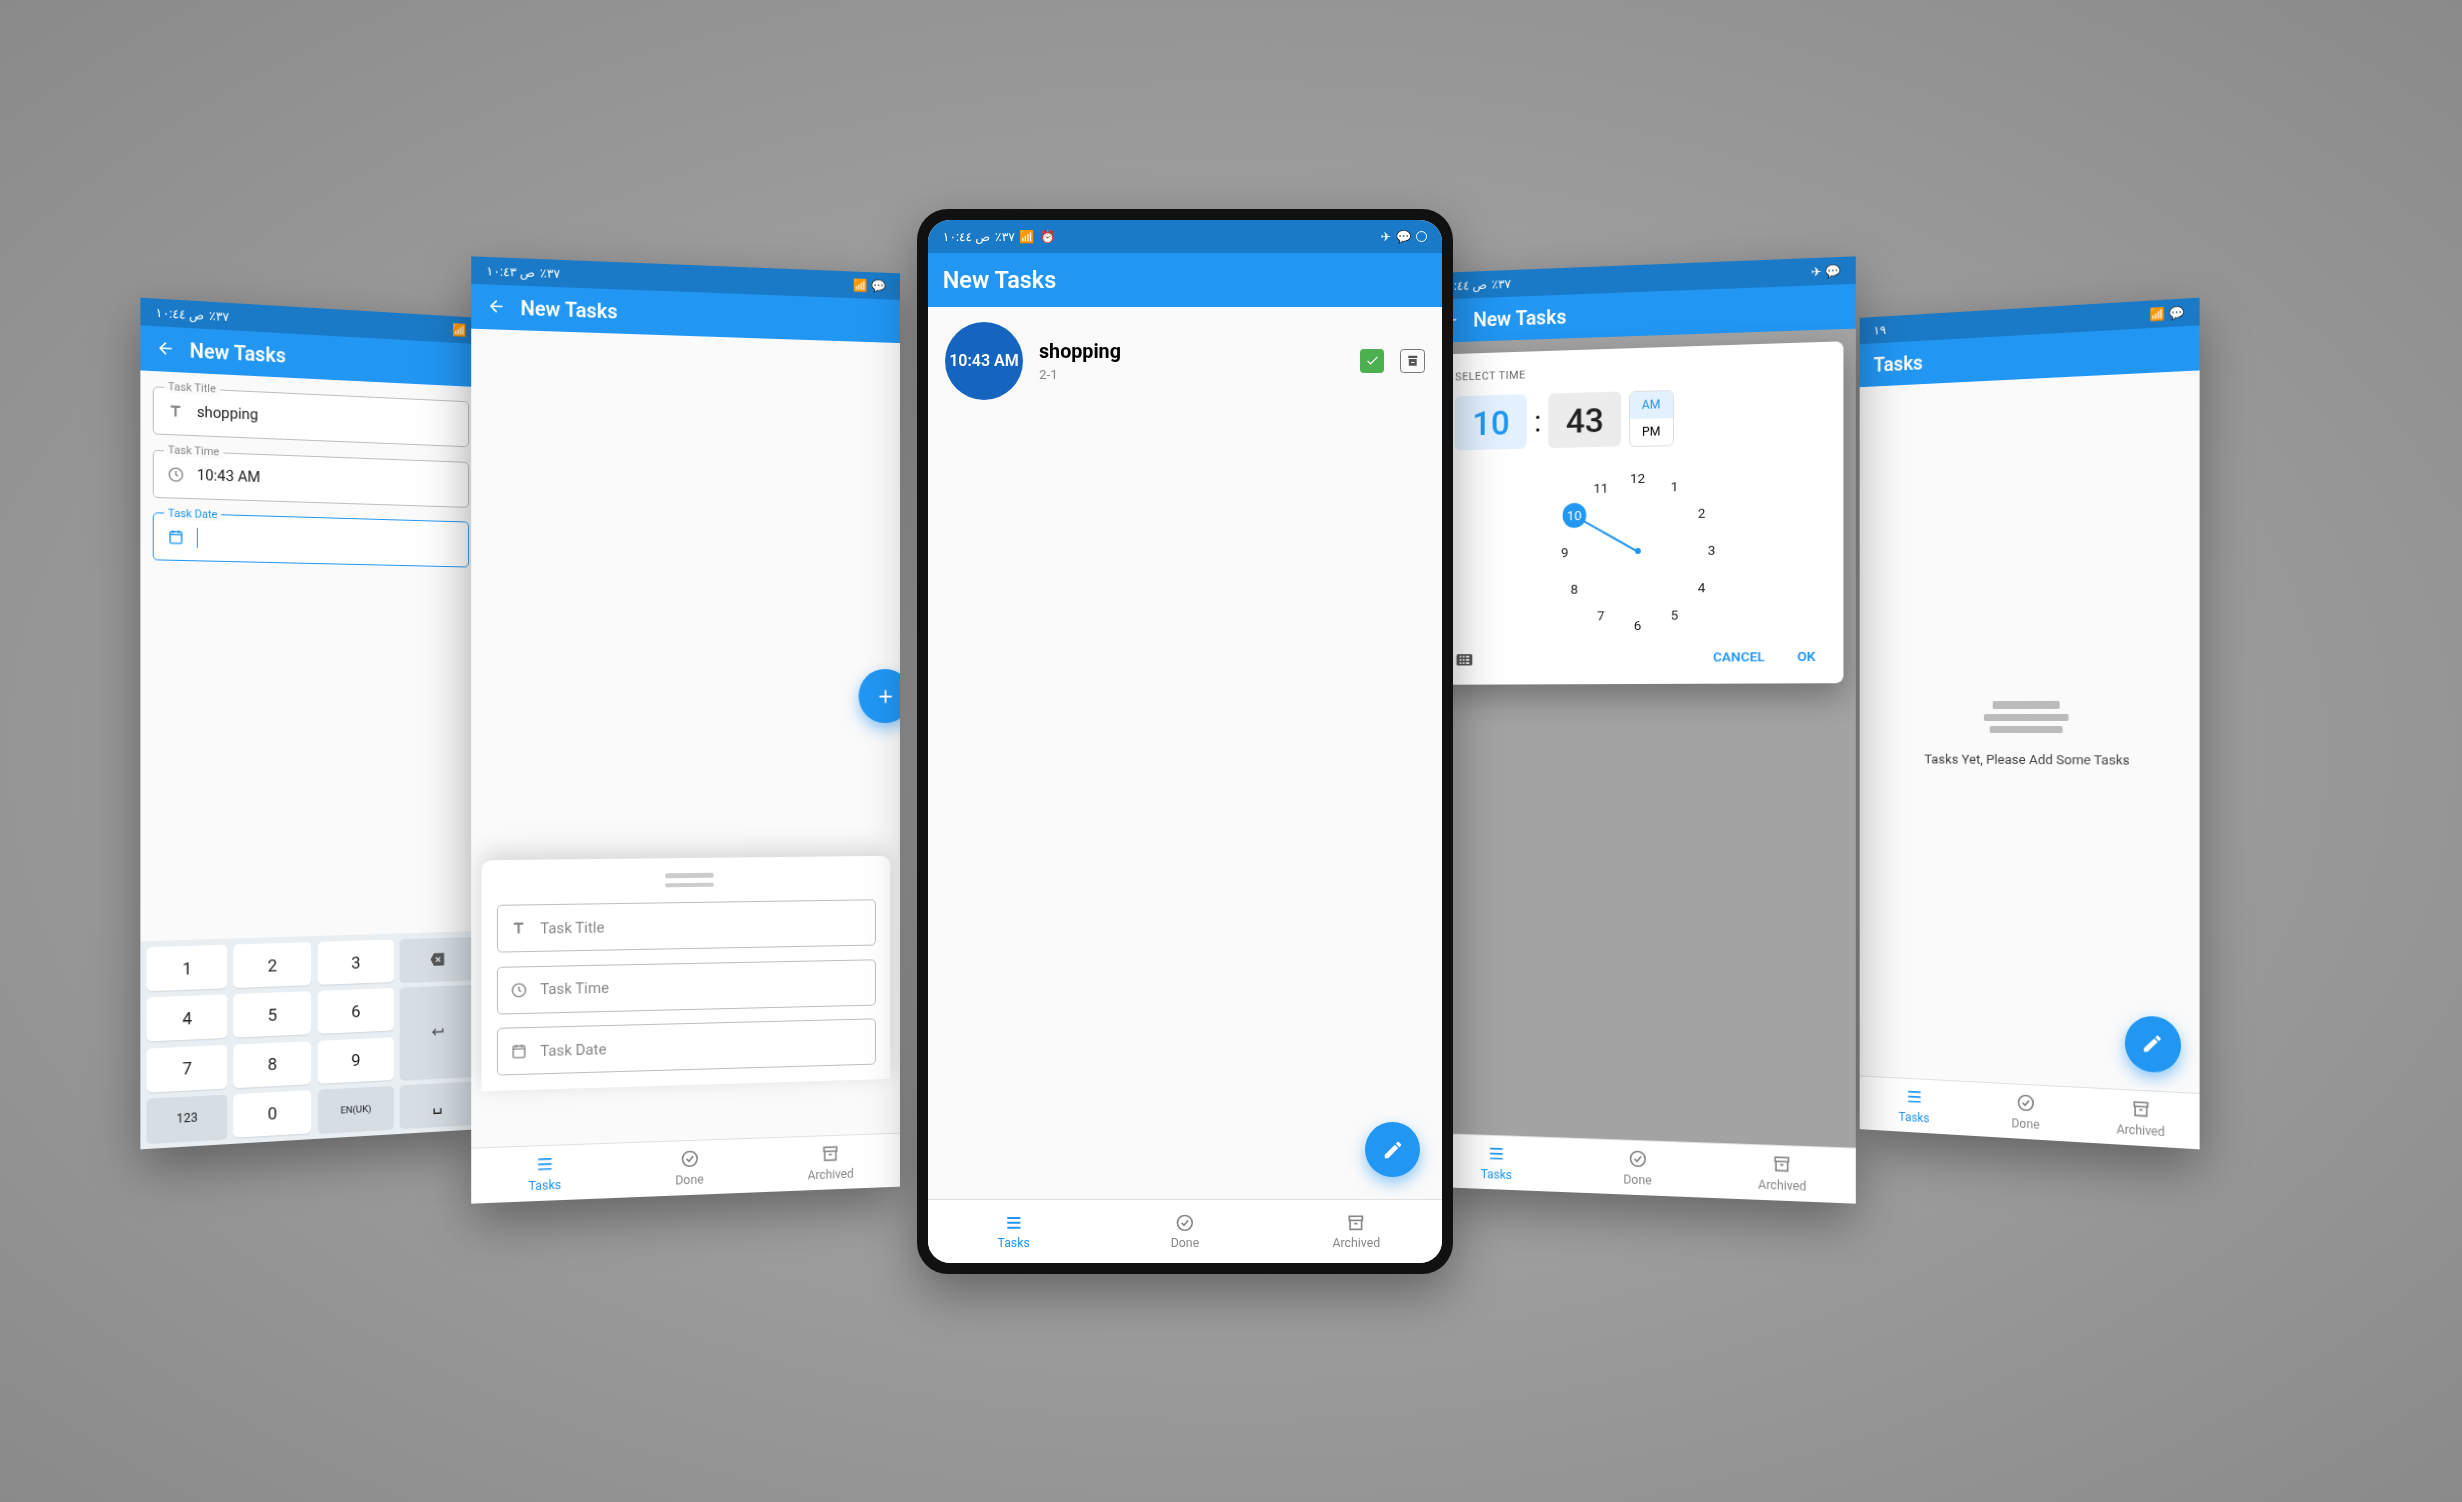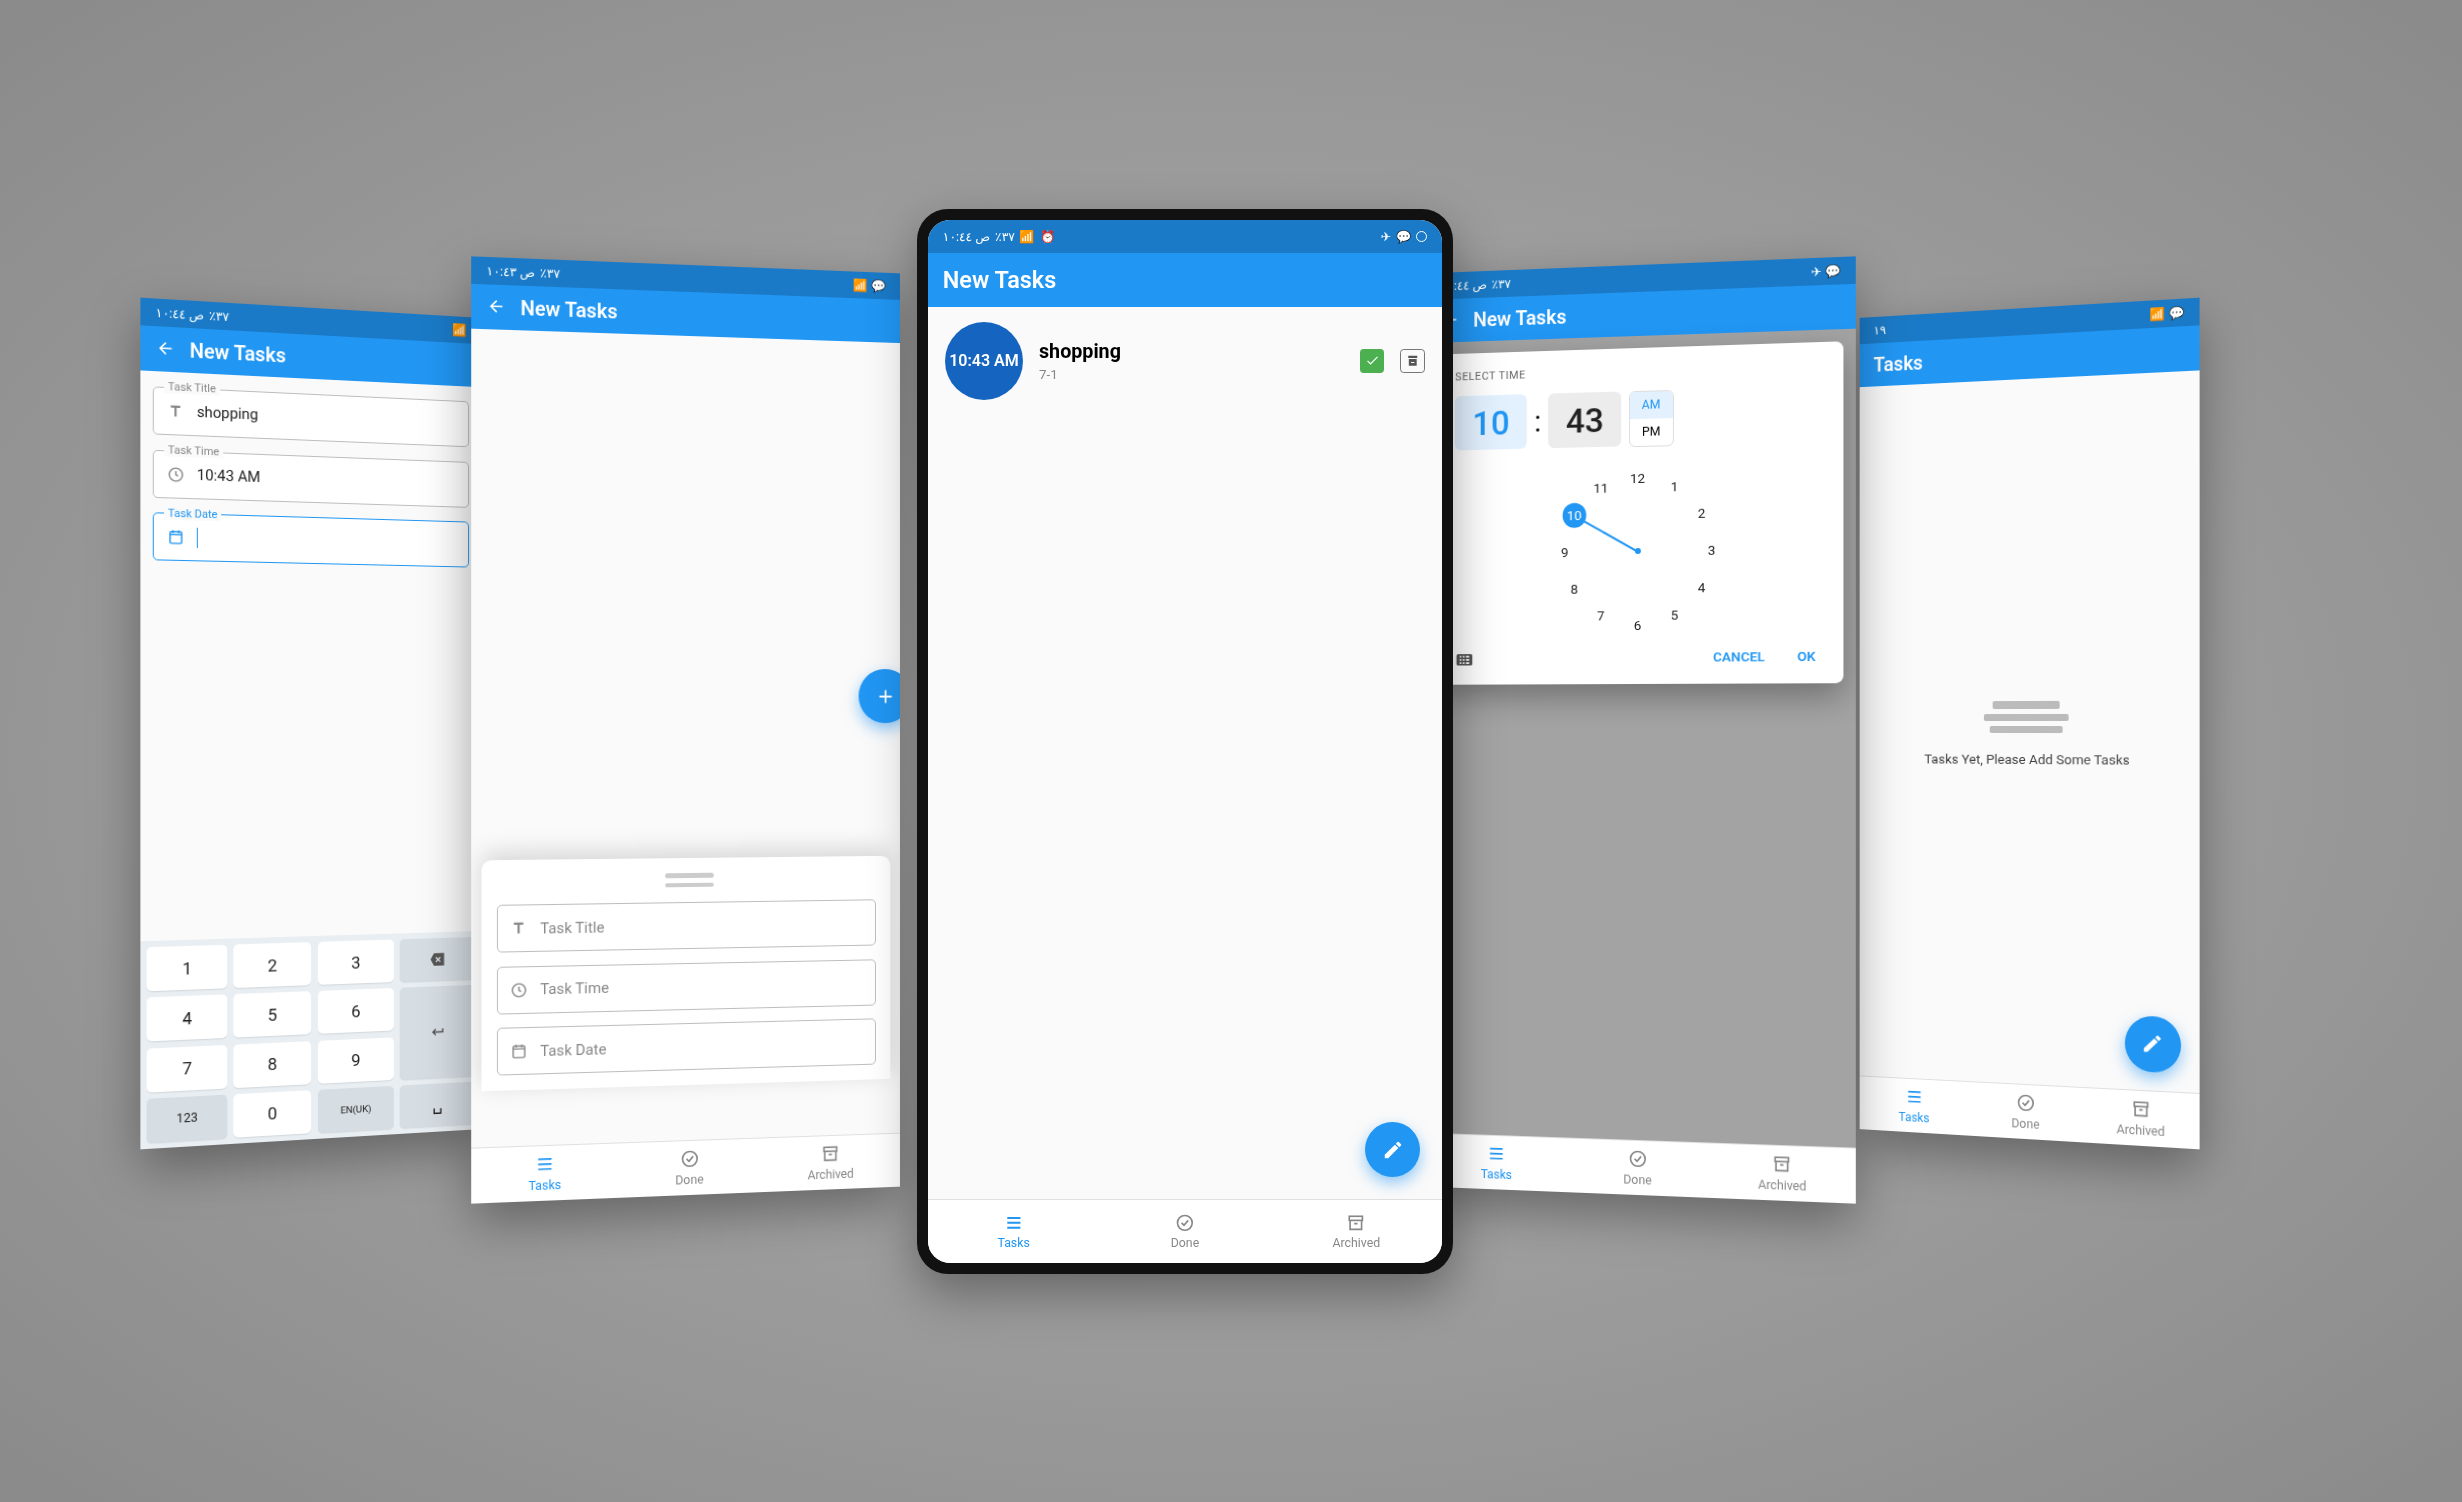--- a/index.html
+++ b/index.html
@@ -394,21 +394,21 @@
         <span class="title" style="font-size:23.4px;">New Tasks</span>
       </div>
 
       <div class="content">
         <div class="task">
           <div class="tcircle">
             <span>10:43 AM</span>
           </div>
           <div class="tmain">
             <div class="ttitle">shopping</div>
-            <div class="tsub">7-1</div>
+            <div class="tsub">2-1</div>
           </div>
           <div class="tchk">
             <svg width="14.8" viewBox="0 0 24 24" fill="#fff">
                 <path d="M9 16.2 4.8 12l-1.4 1.4L9 19 21 7l-1.4-1.4z"></path>
               </svg>
           </div>
           <div class="tarchive">
             <svg width="13.5" viewBox="0 0 24 24" fill="#555">
                 <path d="M20 3H4v4h16V3zM5 21h14V9H5v12zm4-7h6v2H9v-2z"></path>
               </svg>

